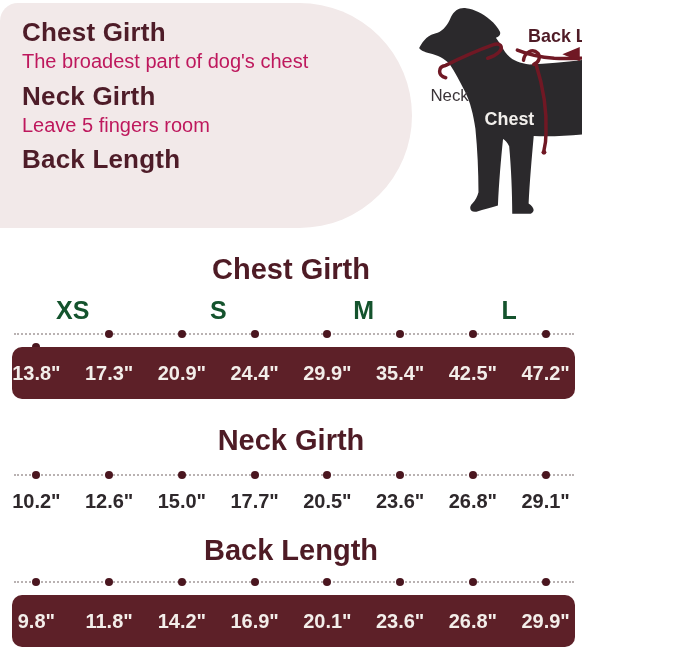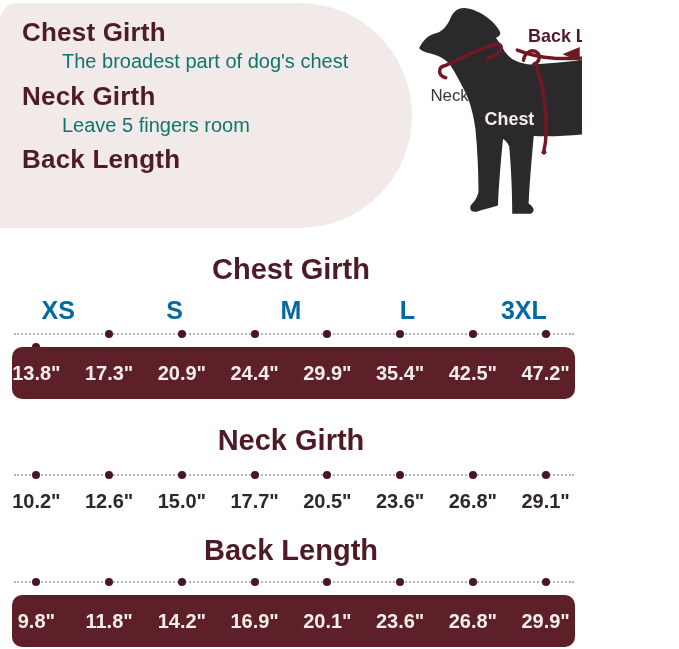--- a/index.html
+++ b/index.html
@@ -9,31 +9,31 @@
   }
   
   .hero{position:relative;height:248px;}
   .blob{
     position:absolute;left:0;top:3px;width:412px;height:225px;
     background:#f2e9e9;border-radius:18px 113px 113px 0;
     box-sizing:border-box;padding:15px 0 0 22px;
   }
   .def{margin-bottom:9px;}
   .def-term{font-size:26px;font-weight:bold;color:#4e1c28;letter-spacing:.2px;line-height:1.12;}
-  .def-desc{font-size:20px;color:#0f766e;max-width:380px;line-height:1.12;margin-top:3px;margin-left:40px;}
+  .def-desc{font-size:20px;color:#be185d;max-width:380px;line-height:1.12;margin-top:3px;}
   .dog{position:absolute;left:413px;top:2px;width:266px;height:223px;}
   .dog text{font-family:"Liberation Sans",sans-serif;}
   
   .sec-title{margin:0;text-align:center;font-size:29px;line-height:1.05;font-weight:bold;color:#4e1b25;}
   .sec-chest .sec-title{padding-top:6px;}
   .sec-neck{margin-top:26px;}
   .sec-back{margin-top:22px;}
   .cols{display:flex;}
   .cell{flex:1;text-align:center;}
-  .sizes{margin-top:12px;font-size:25px;line-height:1.15;font-weight:bold;color:#0369a1;}
+  .sizes{margin-top:12px;font-size:25px;line-height:1.15;font-weight:bold;color:#14532d;}
   .dotrow{display:flex;position:relative;height:10px;margin-top:4px;}
   .sec-neck .dotrow{margin-top:14px;}
   .sec-back .dotrow{margin-top:12px;}
   .dotrow::before{
     content:"";position:absolute;left:14px;right:8px;top:4px;
     border-top:2px dotted #b9b2b2;
   }
   .dotrow .cell{display:flex;justify-content:center;}
   .dot{width:8px;height:8px;border-radius:50%;background:#4a161f;margin-top:1px;position:relative;}
   .dot.sunk{transform:translateY(13px);}
@@ -99,21 +99,20 @@
     </svg>
   </div>
 
   <section class="sec-chest">
     <h2 class="sec-title">Chest Girth</h2>
     <div class="cols sizes">
       <div class="cell">XS</div>
       <div class="cell">S</div>
       <div class="cell">M</div>
       <div class="cell">L</div>
-      <div class="cell">3XL</div>
     </div>
     <div class="dotrow">
       <div class="cell">
           <span class="dot sunk"></span>
         </div>
       <div class="cell">
           <span class="dot"></span>
         </div>
       <div class="cell">
           <span class="dot"></span>

